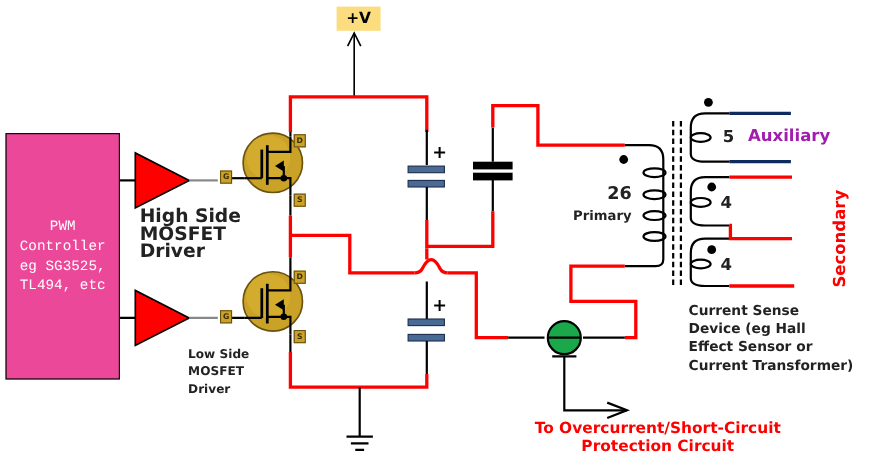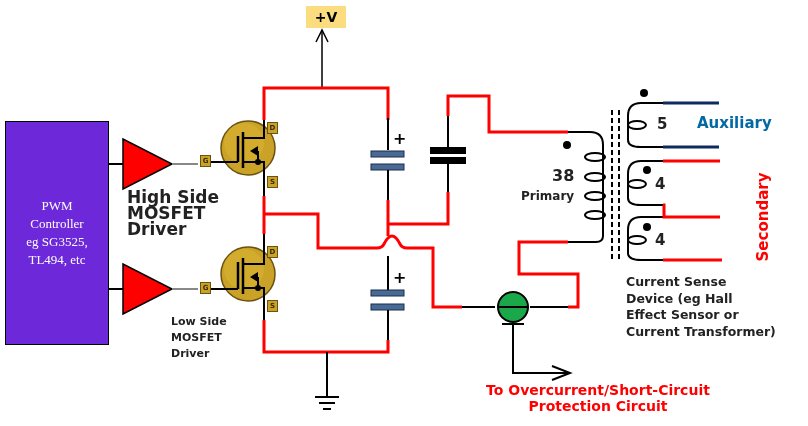--- a/index.html
+++ b/index.html
@@ -1,23 +1,23 @@
 <!DOCTYPE html>
 <html><head>
 <meta charset="utf-8">
 <style>
   html, body { margin:0; padding:0; background:#ffffff; }
   body { width:808px; height:426px; position:relative; overflow:hidden;
          font-family:"DejaVu Sans", sans-serif; }
   svg { position:absolute; left:0; top:0; }
   .lbl { position:absolute; font-family:"DejaVu Sans", sans-serif; font-weight:bold; color:#222; }
   .pwm-box { position:absolute; left:5px; top:121px; width:102px; height:222px;
-             background:#6d28d9; border:1px solid #000; color:#fff;
+             background:#ec4899; border:1px solid #000; color:#fff;
              display:flex; align-items:center; justify-content:center; text-align:center;
-             font-family:Liberation Serif, serif; font-size:13px; line-height:18px; }
+             font-family:Liberation Mono, monospace; font-size:13px; line-height:18px; }
   .pwm-box span { white-space:pre-line; }
   .vplus { position:absolute; left:306px; top:6px; width:40px; height:22px; background:#fbdc7e;
            font-weight:bold; font-size:14px; text-align:center; line-height:22px; color:#000; }
   .pin { position:absolute; width:9px; height:10px; background:#c9a227; border:1px solid #6b5210;
          font-size:7px; line-height:10px; text-align:center; color:#3a2c00; font-weight:bold; }
 </style>
 </head>
 <body>
 
 <svg width="808" height="426" viewBox="0 0 808 426">
@@ -173,25 +173,25 @@
 <div class="pin" style="left:200px;top:155px;">G</div>
 <div class="pin" style="left:267px;top:122px;">D</div>
 <div class="pin" style="left:267px;top:176px;">S</div>
 <div class="pin" style="left:200px;top:282px;">G</div>
 <div class="pin" style="left:267px;top:246px;">D</div>
 <div class="pin" style="left:267px;top:300px;">S</div>
 
 <div class="lbl" style="left:393px;top:129px;font-size:16px;color:#000;">+</div>
 <div class="lbl" style="left:393px;top:268px;font-size:16px;color:#000;">+</div>
 
-<div class="lbl" style="left:552px;top:166px;font-size:16px;">38</div>
+<div class="lbl" style="left:552px;top:166px;font-size:16px;">26</div>
 <div class="lbl" style="left:521px;top:189px;font-size:12px;">Primary</div>
 
 <div class="lbl" style="left:657px;top:115px;font-size:15px;">5</div>
-<div class="lbl" style="left:697px;top:114px;font-size:15px;color:#0369a1;">Auxiliary</div>
+<div class="lbl" style="left:680px;top:114px;font-size:15px;color:#a21caf;">Auxiliary</div>
 <div class="lbl" style="left:655px;top:175px;font-size:15px;">4</div>
 <div class="lbl" style="left:655px;top:231px;font-size:15px;">4</div>
 <div class="lbl" style="left:718px;top:208px;font-size:15px;color:#ff0000;transform:rotate(-90deg);transform-origin:center;width:90px;text-align:center;">Secondary</div>
 
 <div class="lbl" style="left:583px;top:274px;font-size:12.5px;line-height:16.5px;white-space:pre-line;margin-left:43px;">Current Sense
 Device (eg Hall
 Effect Sensor or
 Current Transformer)</div>
 
 <div class="lbl" style="left:440px;top:382px;width:316px;font-size:14px;line-height:16px;color:#ff0000;text-align:center;white-space:pre-line;">To Overcurrent/Short-Circuit

